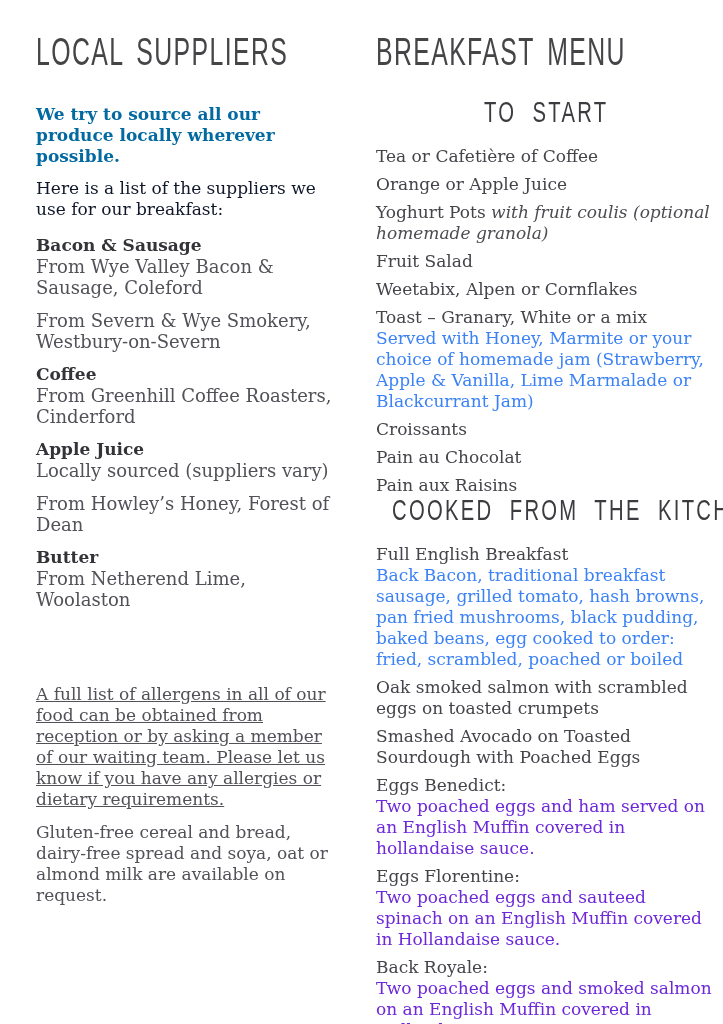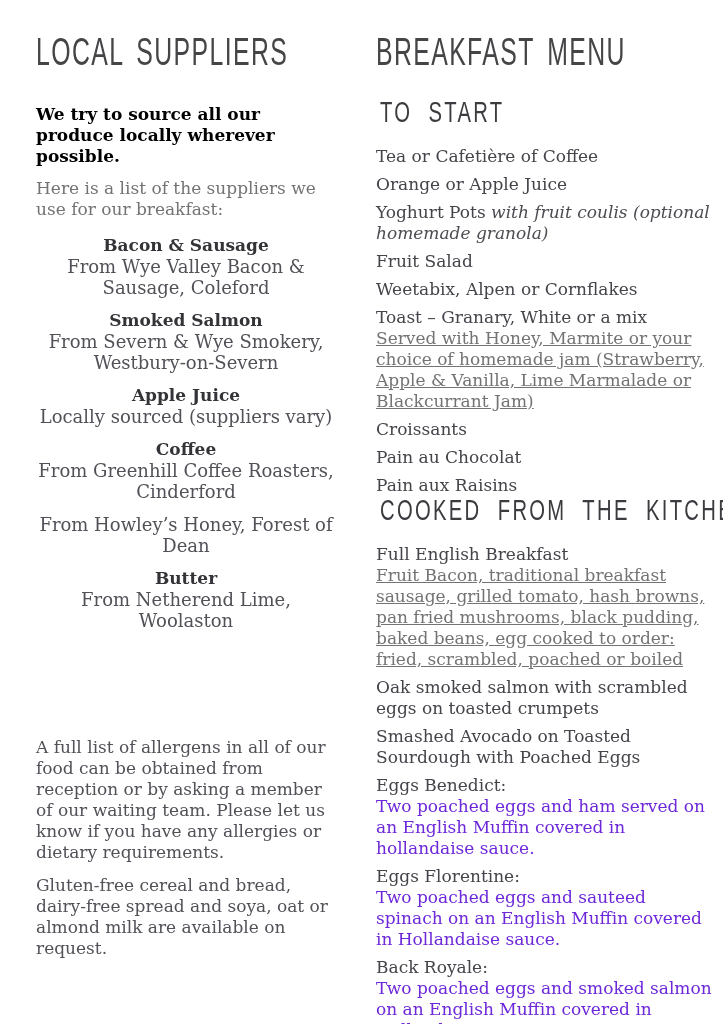--- a/index.html
+++ b/index.html
@@ -35,107 +35,107 @@
     font-size: 27px;
     letter-spacing: 1.5px;
     word-spacing: 5px;
     color: #454548;
     white-space: nowrap;
     transform: scale(0.92, 1.42);
     transform-origin: left bottom;
   }
   .section-heading {
     height: 32px;
-    margin: 6px 0 10px 4px;
+    margin: 6px 0 10px 16px;
+    text-align: center;
   }
   .section-heading span {
     display: inline-block;
     font-family: "Liberation Sans", sans-serif;
     font-weight: 400;
     font-size: 22px;
     letter-spacing: 2.5px;
     word-spacing: 9px;
     color: #3c3c40;
     white-space: nowrap;
     transform: scale(0.92, 1.32);
     transform-origin: left bottom;
   }
 
   .bold-intro {
     margin: 8px 0 11px 0;
     font-size: 17px;
     line-height: 21px;
     font-weight: bold;
-    color: #000000;
+    color: #0369a1;
   }
   .intro {
     margin: 0 0 15px 0;
     font-size: 17px;
     line-height: 21px;
-    color: #737373;
-  }
-  .supplier { margin: 0 0 12px 0; text-align: center; }
+    color: #0f172a;
+  }
+  .supplier { margin: 0 0 12px 0; }
   .s-name {
     font-size: 17px;
     line-height: 21px;
     font-weight: bold;
     color: #333338;
   }
   .s-src {
     font-size: 18px;
     line-height: 21px;
     color: #515158;
   }
   .note {
     margin: 12px 0 0 0;
     font-size: 17px;
     line-height: 21px;
     color: #515158;
   }
-  .note.first { margin-top: 106px; }
+  .note.first { margin-top: 74px; text-decoration: underline; }
 
   .menu-item {
     margin: 7px 0 3px 0;
     font-size: 17px;
     line-height: 21px;
     color: #4c4c52;
   }
   .mi-name { color: #44444a; }
   .mi-italic { font-style: italic; }
-  .mi-desc { color: #737373; text-decoration: underline; }
+  .mi-desc { color: #3b82f6; }
   .mi-desc-italic { color: #6d28d9; }
 </style>
 </head>
 <body>
 
 <div class="page">
 
   <div class="col-left">
     <div class="big-title">
       <span>LOCAL SUPPLIERS</span>
     </div>
 
     <p class="bold-intro">We try to source all our produce locally wherever possible.</p>
     <p class="intro">Here is a list of the suppliers we use for our breakfast:</p>
 
     <div class="supplier">
       <div class="s-name">Bacon &amp; Sausage</div>
       <div class="s-src">From Wye Valley Bacon &amp; Sausage, Coleford</div>
     </div>
     <div class="supplier">
-      <div class="s-name">Smoked Salmon</div>
       <div class="s-src">From Severn &amp; Wye Smokery, Westbury-on-Severn</div>
+    </div>
+    <div class="supplier">
+      <div class="s-name">Coffee</div>
+      <div class="s-src">From Greenhill Coffee Roasters, Cinderford</div>
     </div>
     <div class="supplier">
       <div class="s-name">Apple Juice</div>
       <div class="s-src">Locally sourced (suppliers vary)</div>
-    </div>
-    <div class="supplier">
-      <div class="s-name">Coffee</div>
-      <div class="s-src">From Greenhill Coffee Roasters, Cinderford</div>
     </div>
     <div class="supplier">
       <div class="s-src">From Howley’s Honey, Forest of Dean</div>
     </div>
     <div class="supplier">
       <div class="s-name">Butter</div>
       <div class="s-src">From Netherend Lime, Woolaston</div>
     </div>
 
     <p class="note first">A full list of allergens in all of our food can be obtained from reception or by asking a member of our waiting team. Please let us know if you have any allergies or dietary requirements.</p>
@@ -196,21 +196,21 @@
       <div class="mi-desc"></div>
       <div class="mi-desc-italic"></div>
     </div>
 
     <div class="section-heading">
       <span>COOKED FROM THE KITCHEN</span>
     </div>
 
     <div class="menu-item">
       <span class="mi-name">Full English Breakfast</span><span class="mi-italic"></span>
-      <div class="mi-desc">Fruit Bacon, traditional breakfast sausage, grilled tomato, hash browns, pan fried mushrooms, black pudding, baked beans, egg cooked to order: fried, scrambled, poached or boiled</div>
+      <div class="mi-desc">Back Bacon, traditional breakfast sausage, grilled tomato, hash browns, pan fried mushrooms, black pudding, baked beans, egg cooked to order: fried, scrambled, poached or boiled</div>
       <div class="mi-desc-italic"></div>
     </div>
     <div class="menu-item">
       <span class="mi-name">Oak smoked salmon with scrambled eggs on toasted crumpets</span><span class="mi-italic"></span>
       <div class="mi-desc"></div>
       <div class="mi-desc-italic"></div>
     </div>
     <div class="menu-item">
       <span class="mi-name">Smashed Avocado on Toasted Sourdough with Poached Eggs</span><span class="mi-italic"></span>
       <div class="mi-desc"></div>

